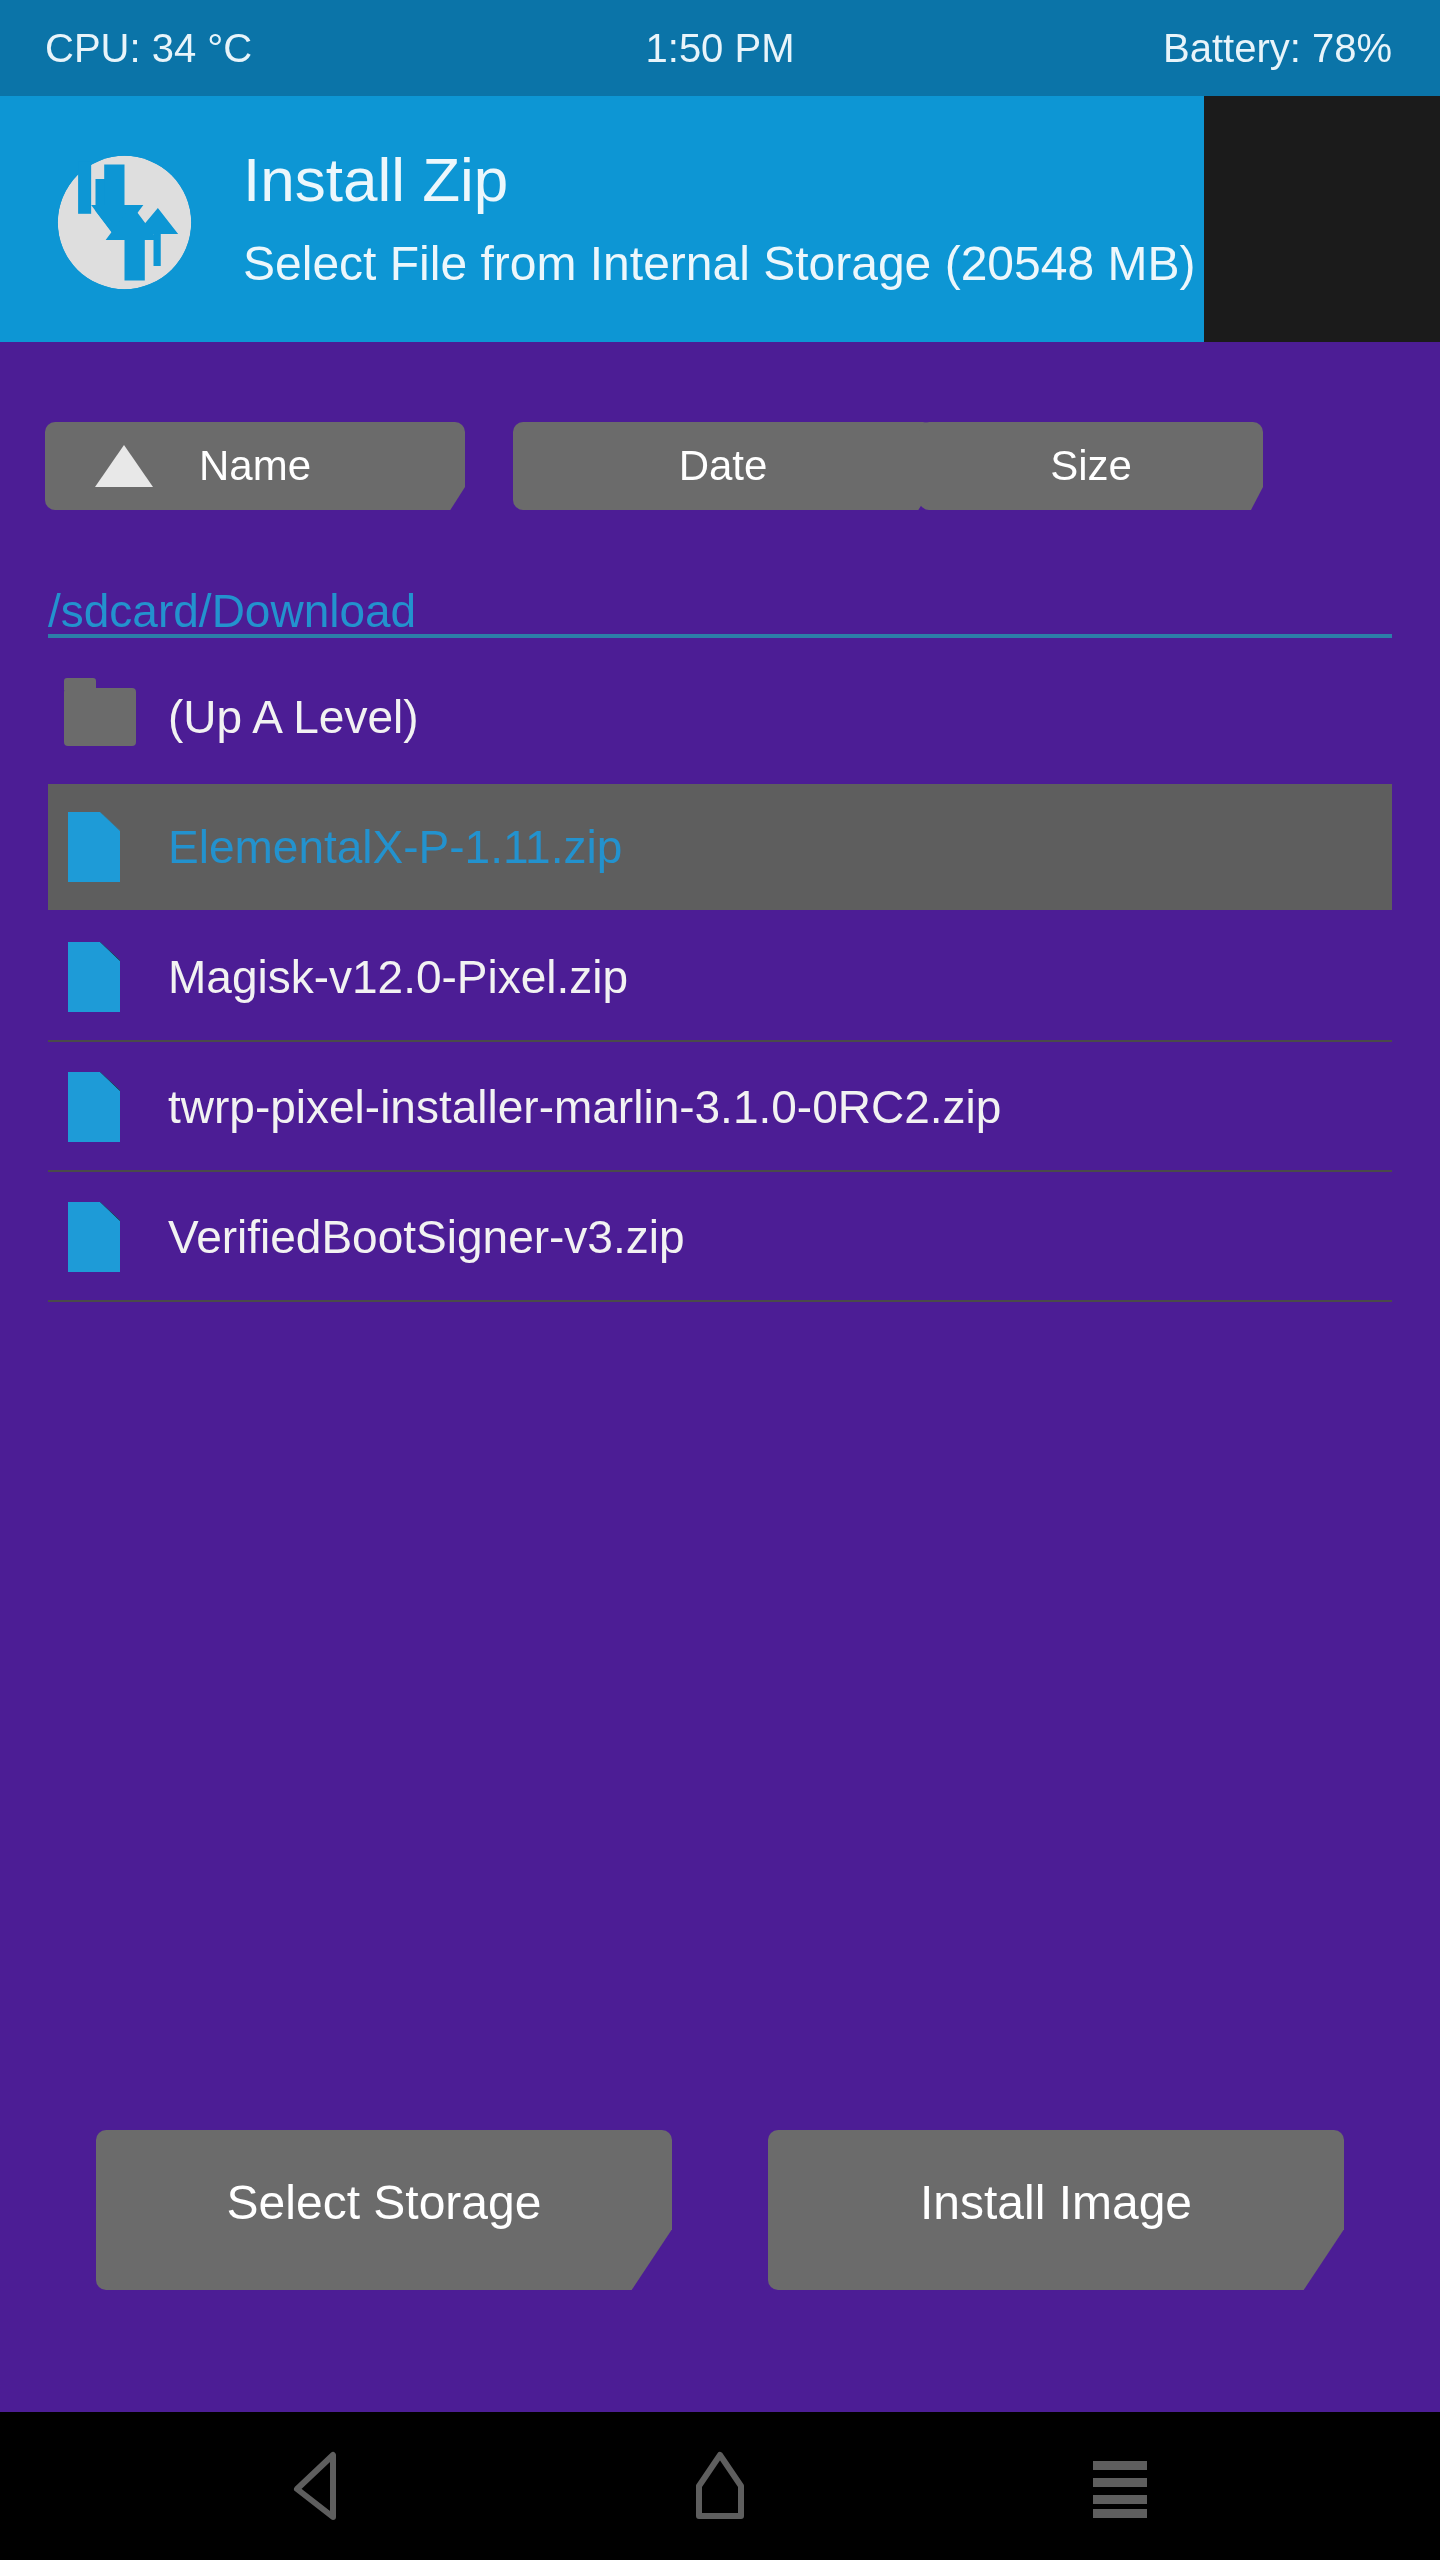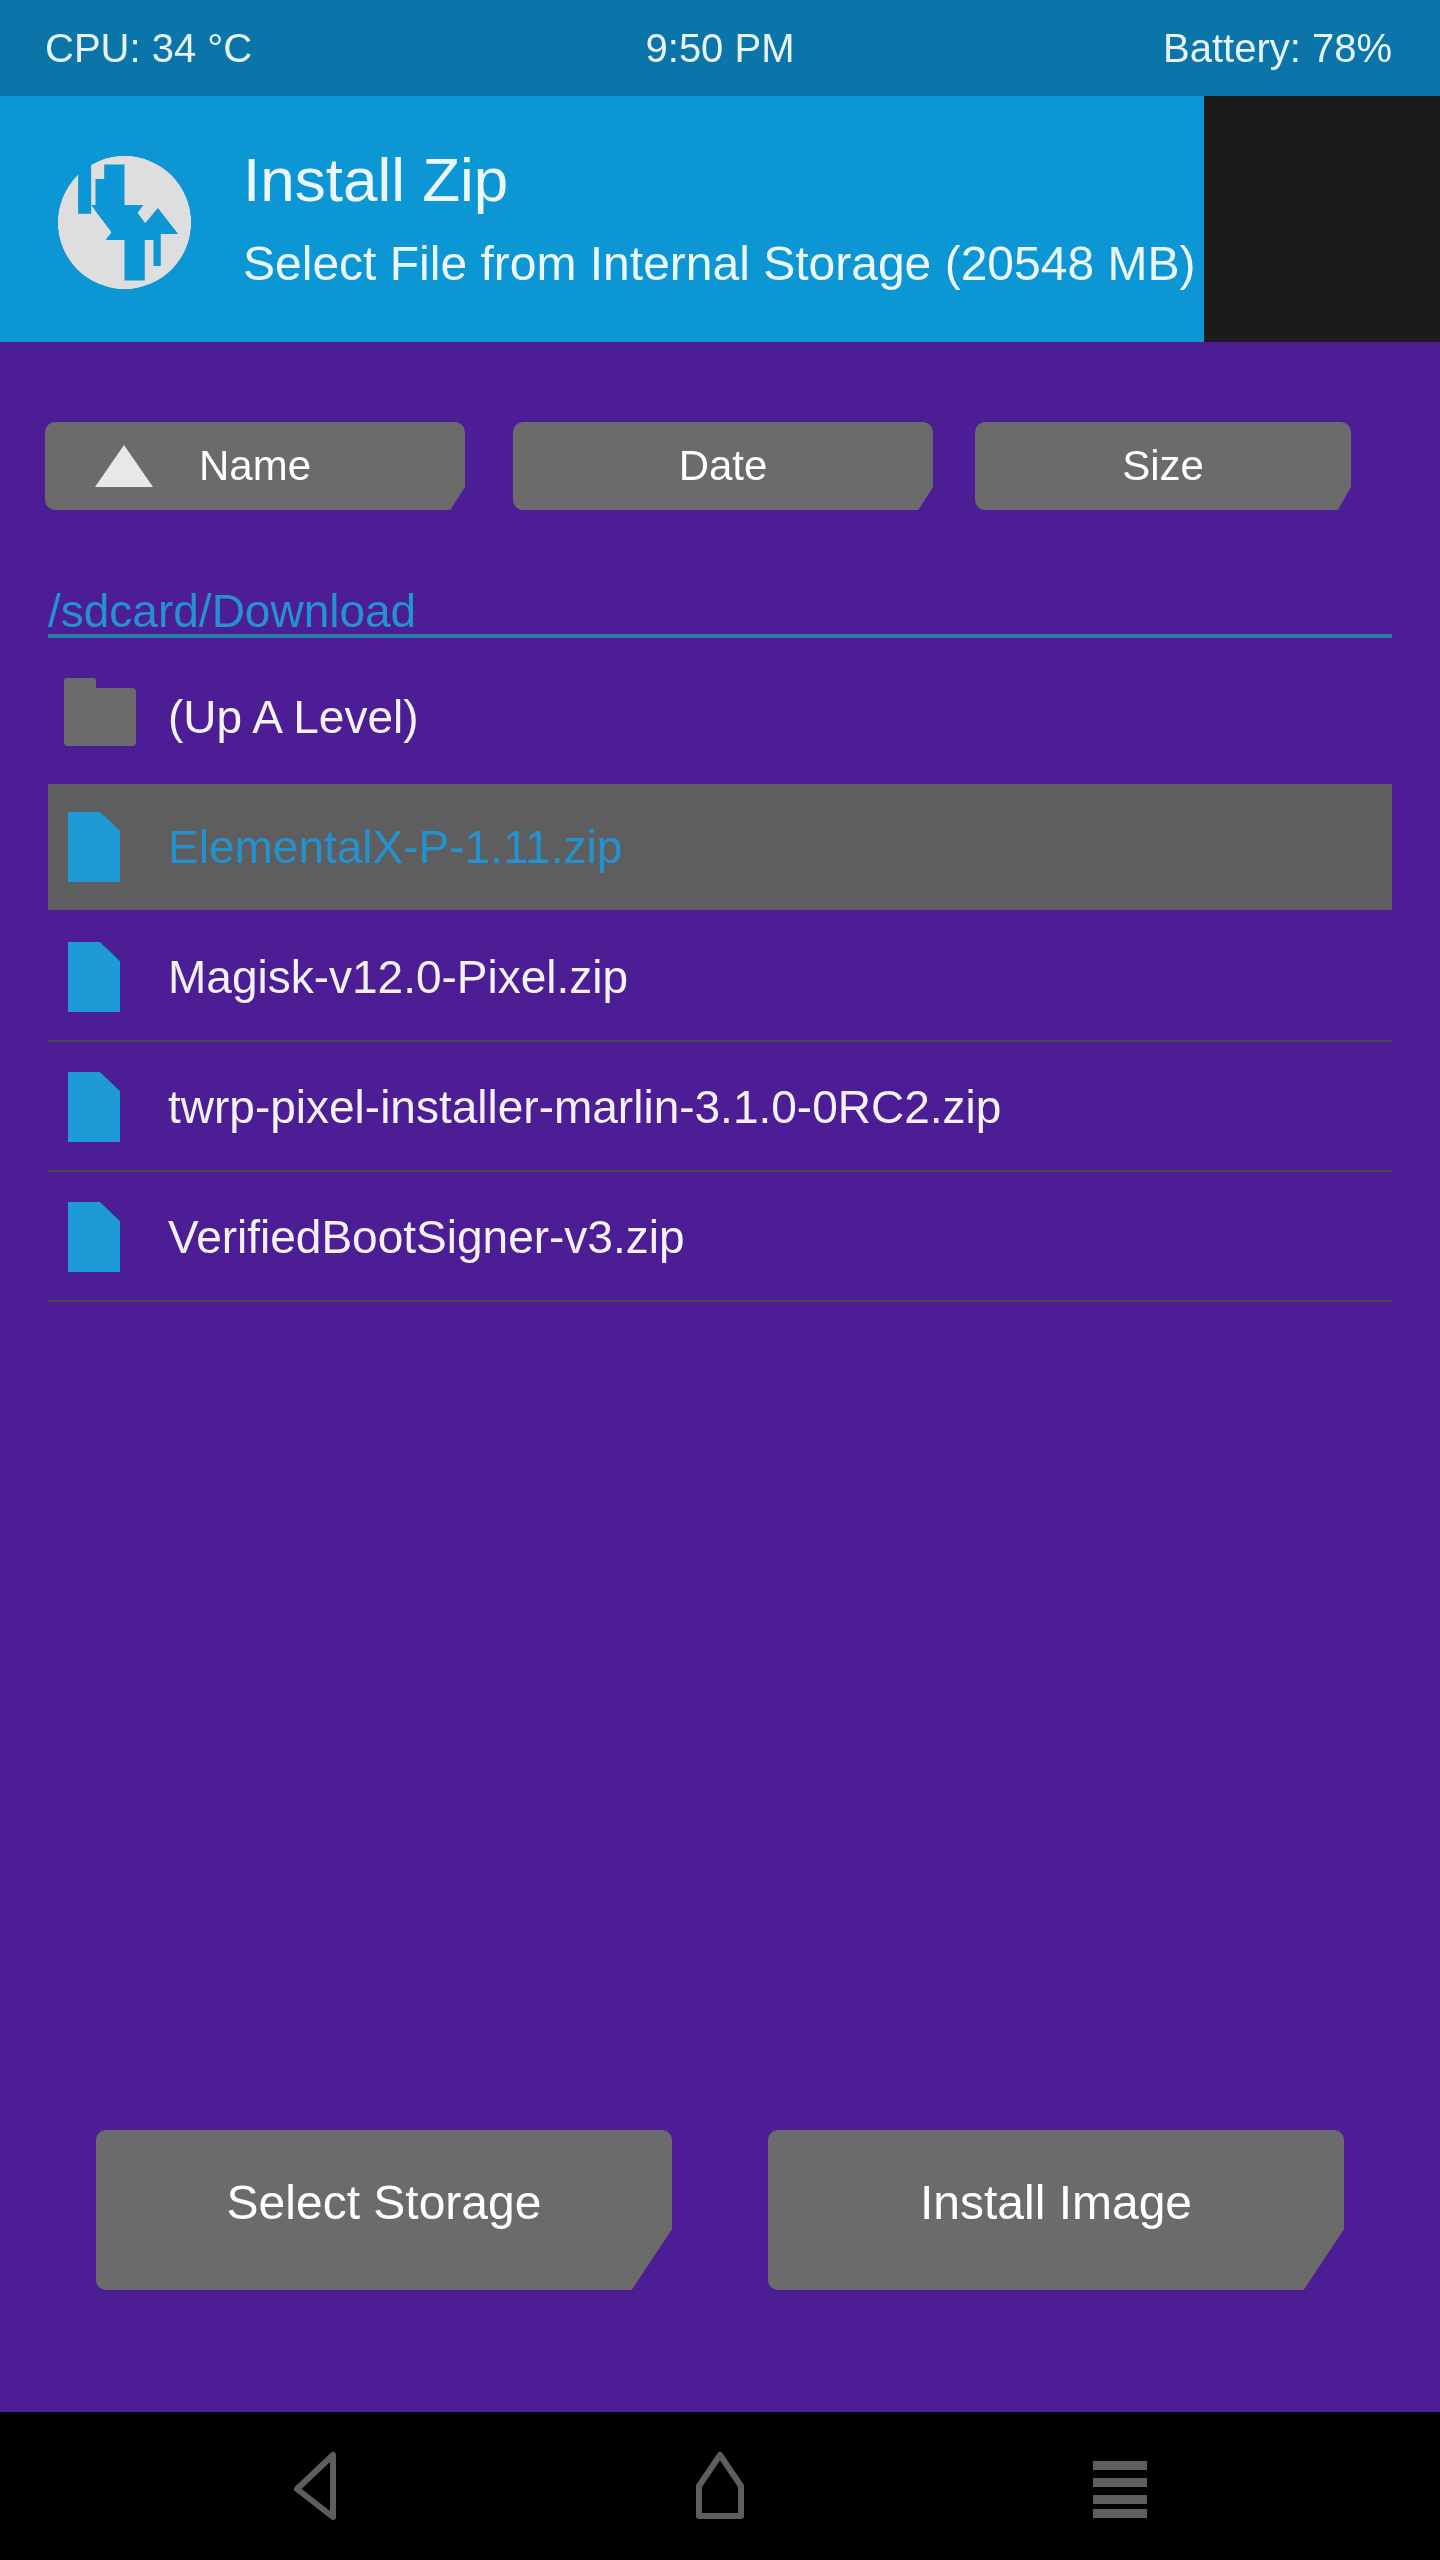--- a/index.html
+++ b/index.html
@@ -81,21 +81,21 @@
     -webkit-clip-path: polygon(0 0, 100% 0, 100% 74%, 96.5% 100%, 0 100%);
     clip-path: polygon(0 0, 100% 0, 100% 74%, 96.5% 100%, 0 100%);
   }
   .sort-btn .lbl {
     color:#ffffff;
     font-size:42px;
     line-height:1;
   }
   #sort-name { left:45px;  width:420px; }
   #sort-date { left:513px; width:420px; }
-  #sort-size { left:975px; width:376px; }
+  #sort-size { left:919px; width:344px; }
   #sort-arrow {
     position:absolute; left:50px; top:50%;
     transform:translateY(-50%);
     width:0; height:0;
     border-left:29px solid transparent;
     border-right:29px solid transparent;
     border-bottom:42px solid #e8e8e8;
   }
 
   
@@ -229,21 +229,21 @@
   #nav-home { left:620px; }
   #nav-menu { left:1020px; }
 </style>
 </head>
 <body>
 
 <div id="screen">
 
   <div id="statusbar">
     <span id="sb-cpu" class="sb-item">CPU: 34 °C</span>
-    <span id="sb-clock" class="sb-item">9:50 PM</span>
+    <span id="sb-clock" class="sb-item">1:50 PM</span>
     <span id="sb-batt" class="sb-item">Battery: 78%</span>
   </div>
 
   <div id="header">
     <div id="twrp-logo">
       <svg width="145" height="145" viewBox="0 0 100 100">
         <defs>
           <mask id="twrpmask">
             <rect x="0" y="0" width="100" height="100" fill="#000"></rect>
             <circle cx="50" cy="50" r="46" fill="#fff"></circle>

